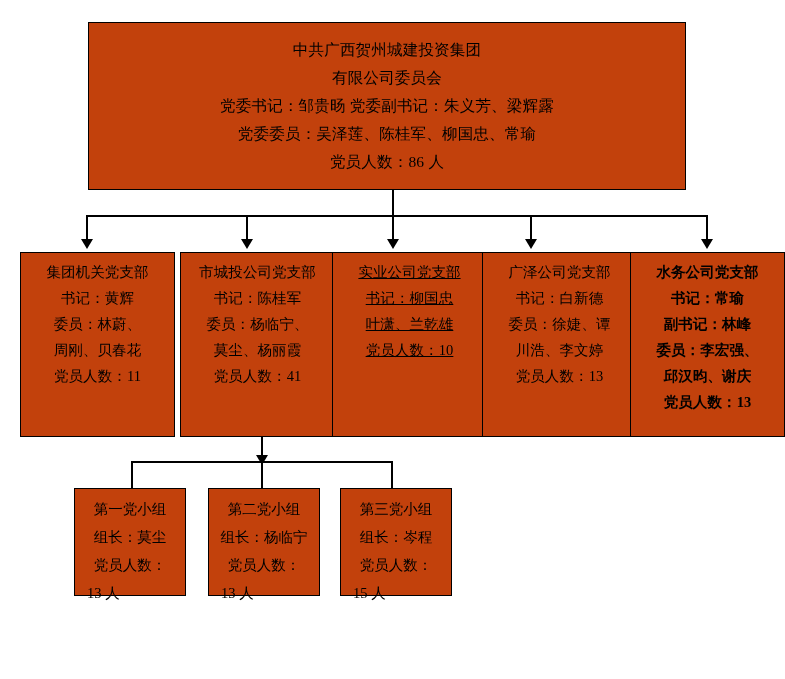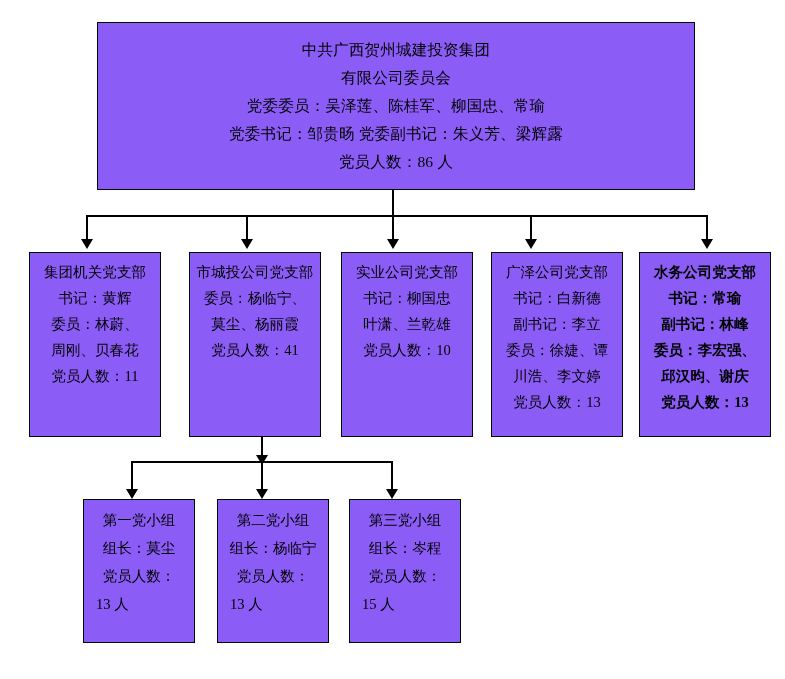--- a/index.html
+++ b/index.html
@@ -17,27 +17,26 @@
     height: 679px;
     background: #ffffff;
     overflow: hidden;
   }
 
   
   .node {
     position: absolute;
     box-sizing: border-box;
     border: 1px solid #000000;
-    background: #8b5cf6;
+    background: #c2410c;
     display: flex;
     flex-direction: column;
     align-items: center;
     justify-content: center;
     text-align: center;
-    margin-left: 9px;
   }
   .node .line {
     display: block;
     white-space: nowrap;
   }
 
   
   #root-node {
     left: 88px;
     top: 22px;
@@ -48,41 +47,41 @@
   }
   #root-node .line {
     font-size: 15.5px;
     line-height: 26px;
     letter-spacing: 0.2px;
   }
 
   
   .branch {
     top: 252px;
-    width: 132px;
+    width: 155px;
     height: 185px;
     padding: 6px 4px;
     justify-content: flex-start;
   }
   .branch .line {
     font-size: 14.5px;
     line-height: 26px;
     letter-spacing: 0.1px;
   }
   #branch-0 { left: 20px; }
   #branch-1 { left: 180px; }
-  #branch-2 { left: 332px; }
+  #branch-2 { left: 332px; text-decoration: underline; }
   #branch-3 { left: 482px; }
   #branch-4 { left: 630px; font-weight: bold; }
 
   
   .group {
-    top: 499px;
+    top: 488px;
     width: 112px;
-    height: 144px;
+    height: 108px;
     padding: 6px 4px;
     justify-content: flex-start;
   }
   .group .line {
     font-size: 14.5px;
     line-height: 28px;
   }
   .group .line.lead {
     align-self: flex-start;
     padding-left: 8px;
@@ -109,22 +108,22 @@
   }
 </style>
 </head>
 <body>
 
 <div id="chart-root">
 
   <div class="node" id="root-node">
     <span class="line">中共广西贺州城建投资集团</span>
     <span class="line">有限公司委员会</span>
+    <span class="line">党委书记：邹贵旸  党委副书记：朱义芳、梁辉露</span>
     <span class="line">党委委员：吴泽莲、陈桂军、柳国忠、常瑜</span>
-    <span class="line">党委书记：邹贵旸  党委副书记：朱义芳、梁辉露</span>
     <span class="line">党员人数：86 人</span>
   </div>
 
   <div class="conn vline" style="left:392px; top:190px; height:25px;"></div>
   <div class="conn hline" style="left:86px; top:215px; width:620px;"></div>
 
   <div class="conn vline" style="left:86px; top:215px; height:26px;"></div>
   <div class="arrow" style="left:81px; top:239px;"></div>
 
   <div class="conn vline" style="left:246px; top:215px; height:26px;"></div>
@@ -142,36 +141,36 @@
   <div class="node branch" id="branch-0">
     <span class="line">集团机关党支部</span>
     <span class="line">书记：黄辉</span>
     <span class="line">委员：林蔚、</span>
     <span class="line">周刚、贝春花</span>
     <span class="line">党员人数：11</span>
   </div>
 
   <div class="node branch" id="branch-1">
     <span class="line">市城投公司党支部</span>
+    <span class="line">书记：陈桂军</span>
     <span class="line">委员：杨临宁、</span>
     <span class="line">莫尘、杨丽霞</span>
     <span class="line">党员人数：41</span>
   </div>
 
   <div class="node branch" id="branch-2">
     <span class="line">实业公司党支部</span>
     <span class="line">书记：柳国忠</span>
     <span class="line">叶潇、兰乾雄</span>
     <span class="line">党员人数：10</span>
   </div>
 
   <div class="node branch" id="branch-3">
     <span class="line">广泽公司党支部</span>
     <span class="line">书记：白新德</span>
-    <span class="line">副书记：李立</span>
     <span class="line">委员：徐婕、谭</span>
     <span class="line">川浩、李文婷</span>
     <span class="line">党员人数：13</span>
   </div>
 
   <div class="node branch" id="branch-4">
     <span class="line">水务公司党支部</span>
     <span class="line">书记：常瑜</span>
     <span class="line">副书记：林峰</span>
     <span class="line">委员：李宏强、</span>

